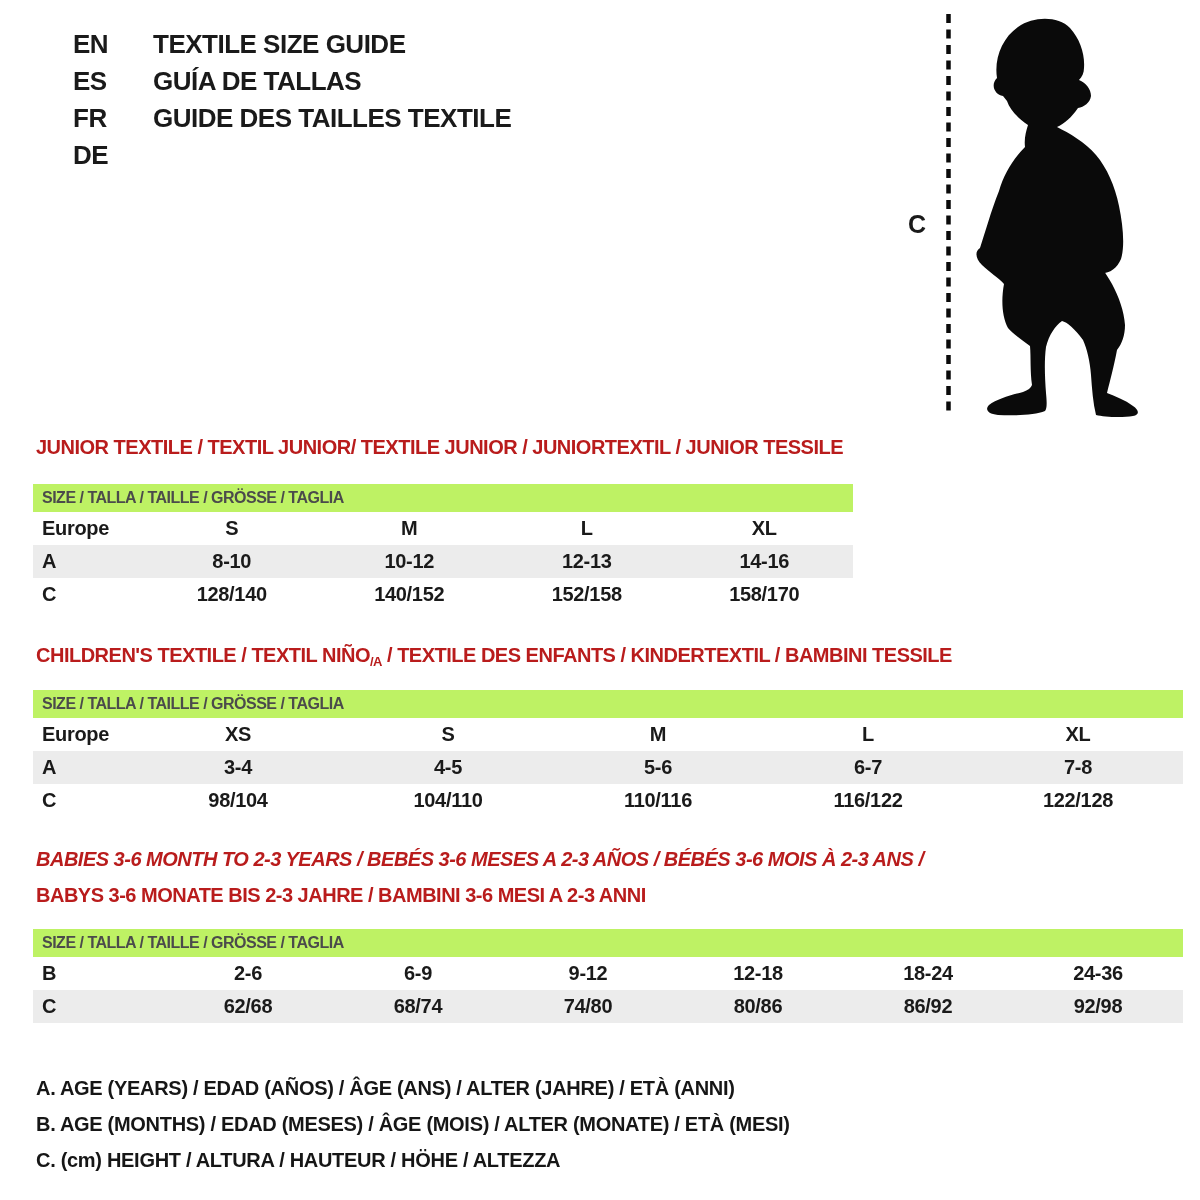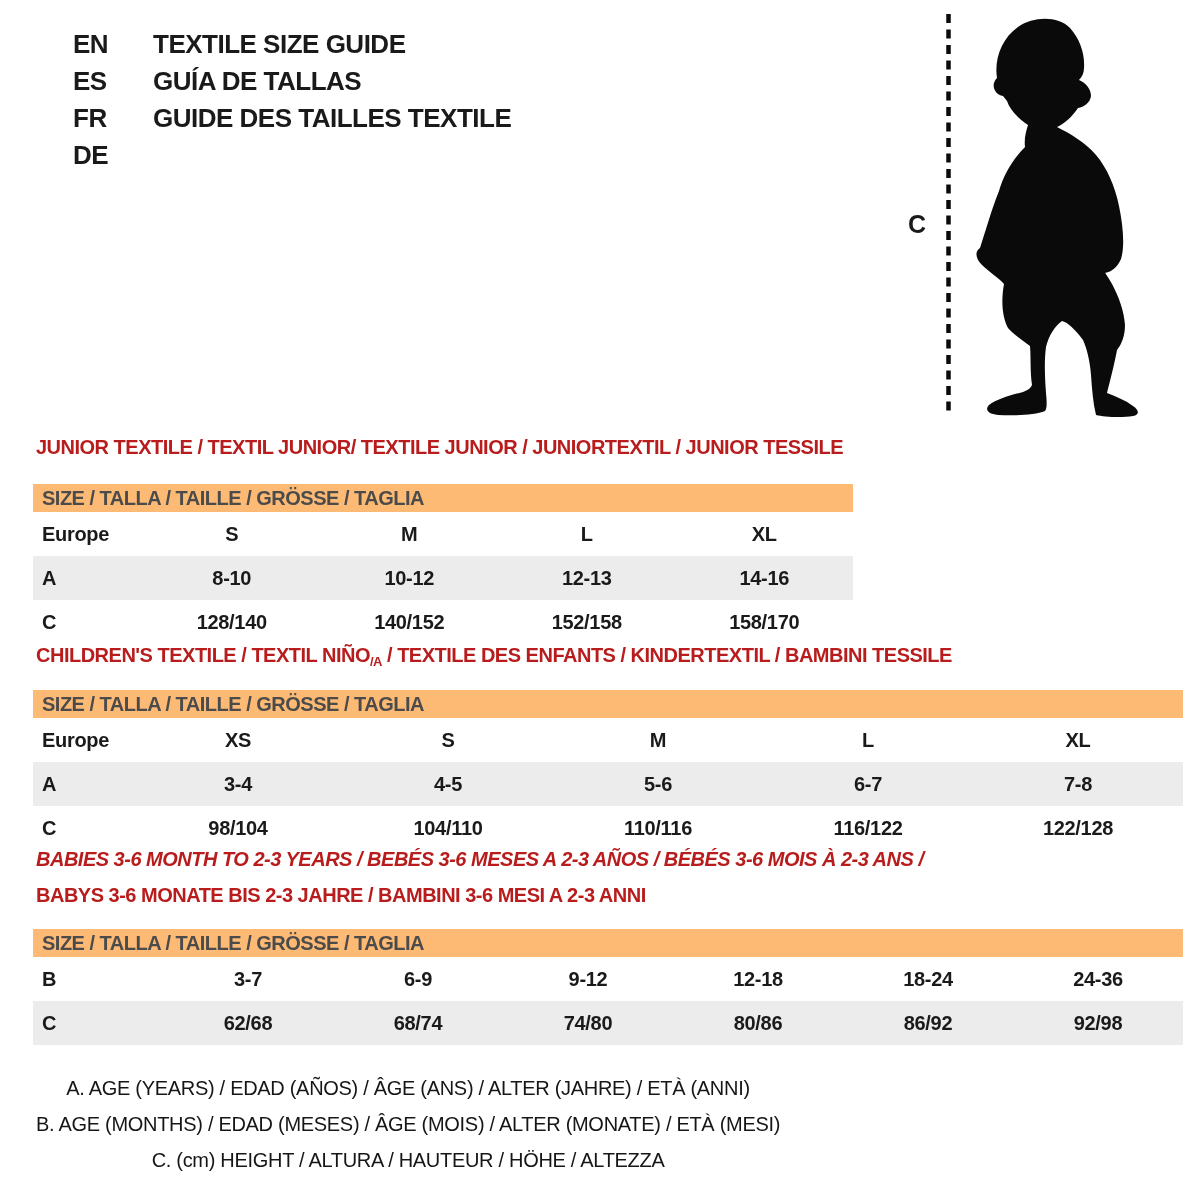--- a/index.html
+++ b/index.html
@@ -15,35 +15,35 @@
   
   .figure-area{position:absolute;left:900px;top:0;width:300px;height:430px;}
   .measure-line{position:absolute;left:44px;top:14px;}
   .measure-label{position:absolute;left:8px;top:210px;font-size:25px;font-weight:bold;}
   .silhouette{position:absolute;left:58px;top:12px;}
   
   .section-heading{position:absolute;left:36px;font-size:20px;font-weight:bold;letter-spacing:-0.5px;white-space:nowrap;color:#b91c1c;}
   .section-heading .subscript{font-size:13px;vertical-align:-4px;}
   
   .size-table{position:absolute;left:33px;}
-  .size-bar{background:#fdba74;color:#4b4b4b;height:28px;line-height:28px;
-    font-size:20px;font-weight:bold;letter-spacing:-0.5px;padding-left:9px;box-sizing:border-box;}
-  .t-row{display:flex;height:44px;align-items:center;font-size:20px;font-weight:bold;letter-spacing:-0.3px;}
+  .size-bar{background:#bef264;color:#4b4b4b;height:28px;line-height:28px;
+    font-size:16px;font-weight:bold;letter-spacing:-0.5px;padding-left:9px;box-sizing:border-box;}
+  .t-row{display:flex;height:33px;align-items:center;font-size:20px;font-weight:bold;letter-spacing:-0.3px;}
   .t-row.shaded{background:#ececec;}
   .row-label{box-sizing:border-box;padding-left:9px;flex:0 0 auto;}
   .t-cell{flex:1 1 0;text-align:center;}
   .junior-table{width:820px;top:484px;}
   .junior-table .row-label{width:110px;}
   .children-table{width:1150px;top:690px;}
   .children-table .row-label{width:100px;}
   .babies-table{width:1150px;top:929px;}
   .babies-table .row-label{width:130px;}
   
   .legend{position:absolute;left:36px;top:1070px;}
-  .legend-line{font-size:20px;font-weight:normal;letter-spacing:-0.3px;line-height:36px;white-space:nowrap;color:#161616;text-align:center;}
+  .legend-line{font-size:20px;font-weight:bold;letter-spacing:-0.3px;line-height:36px;white-space:nowrap;color:#161616;}
 </style>
 </head>
 <body>
 
 <div class="lang-block">
   <div class="lang-row">
     <span class="lang-code">EN</span>
     <span class="lang-title">TEXTILE SIZE GUIDE</span>
   </div>
   <div class="lang-row">
@@ -167,21 +167,21 @@
     <span class="t-cell">122/128</span>
   </div>
 </div>
 
 <div class="section-heading" style="top:848px;font-style:italic;">BABIES 3-6 MONTH TO 2-3 YEARS / BEBÉS 3-6 MESES A 2-3 AÑOS / BÉBÉS 3-6 MOIS À 2-3 ANS /</div>
 <div class="section-heading" style="top:884px;">BABYS 3-6 MONATE BIS 2-3 JAHRE / BAMBINI 3-6 MESI A 2-3 ANNI</div>
 <div class="size-table babies-table">
   <div class="size-bar">SIZE / TALLA / TAILLE / GRÖSSE / TAGLIA</div>
   <div class="t-row">
     <span class="row-label">B</span>
-    <span class="t-cell">3-7</span>
+    <span class="t-cell">2-6</span>
     <span class="t-cell">6-9</span>
     <span class="t-cell">9-12</span>
     <span class="t-cell">12-18</span>
     <span class="t-cell">18-24</span>
     <span class="t-cell">24-36</span>
   </div>
   <div class="t-row shaded">
     <span class="row-label">C</span>
     <span class="t-cell">62/68</span>
     <span class="t-cell">68/74</span>

